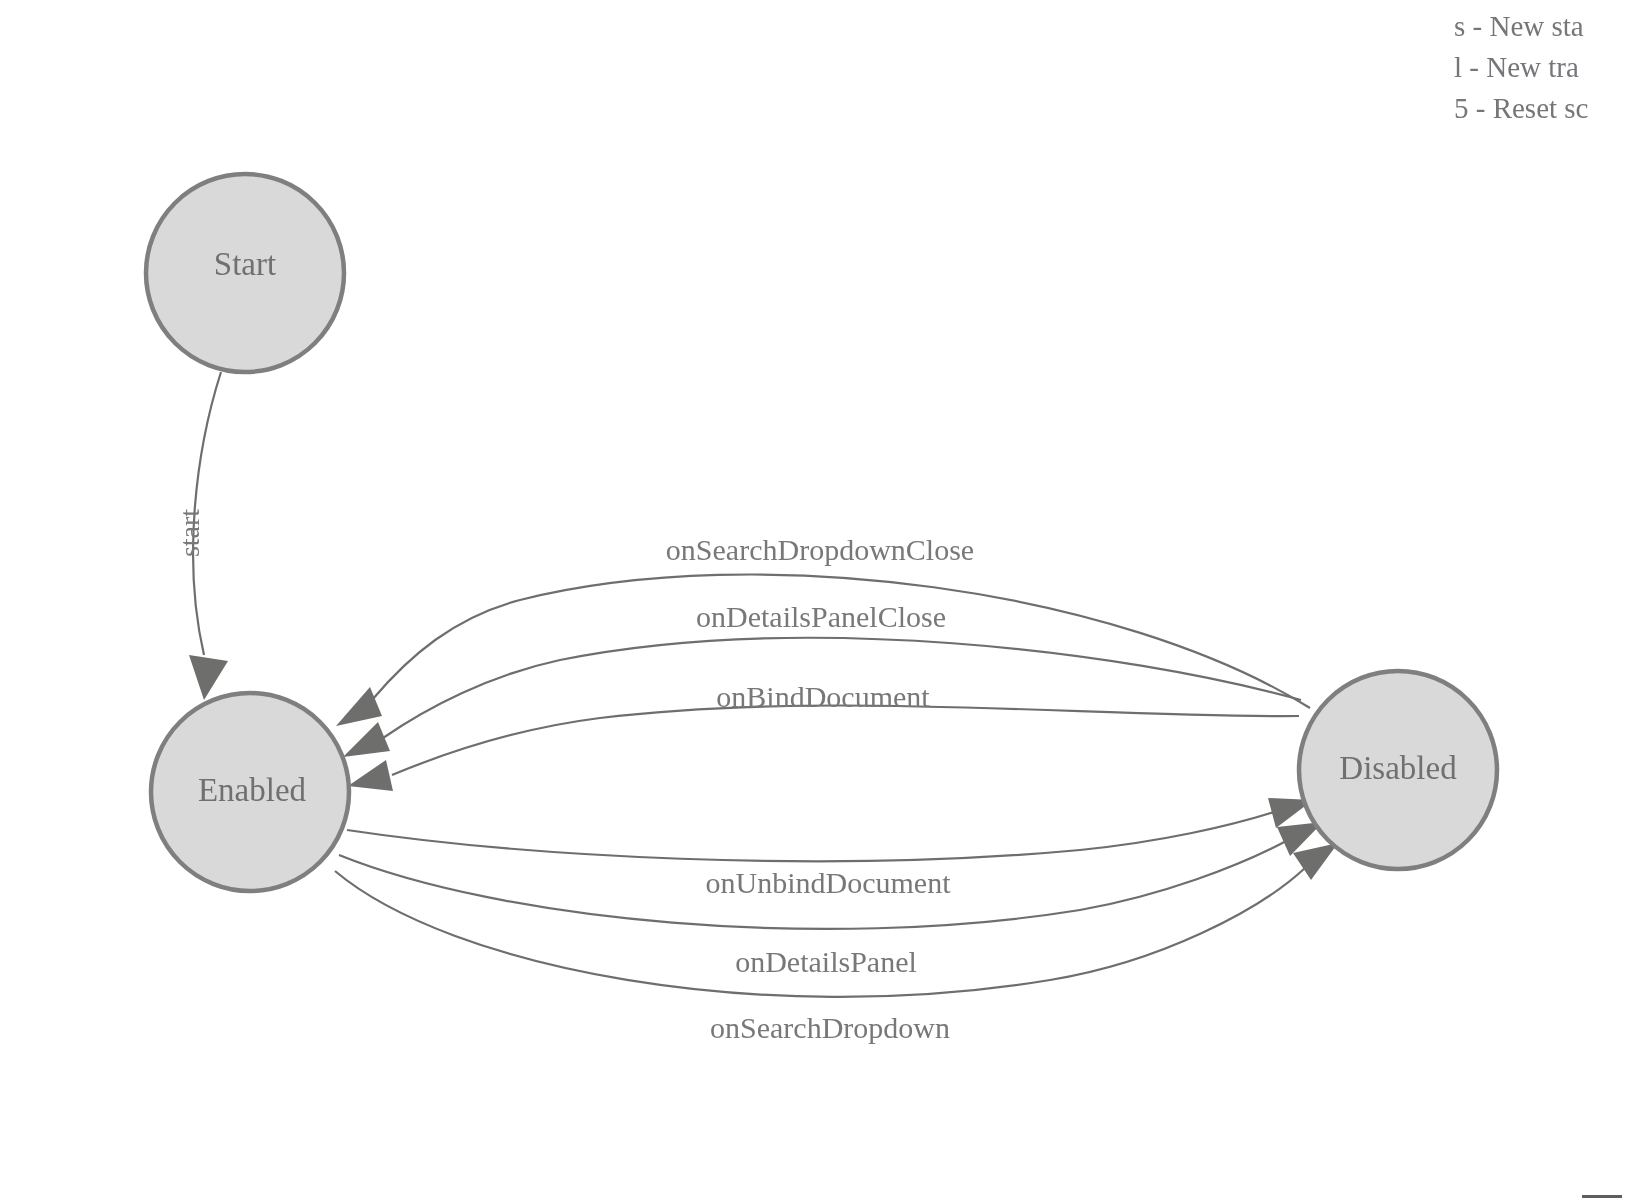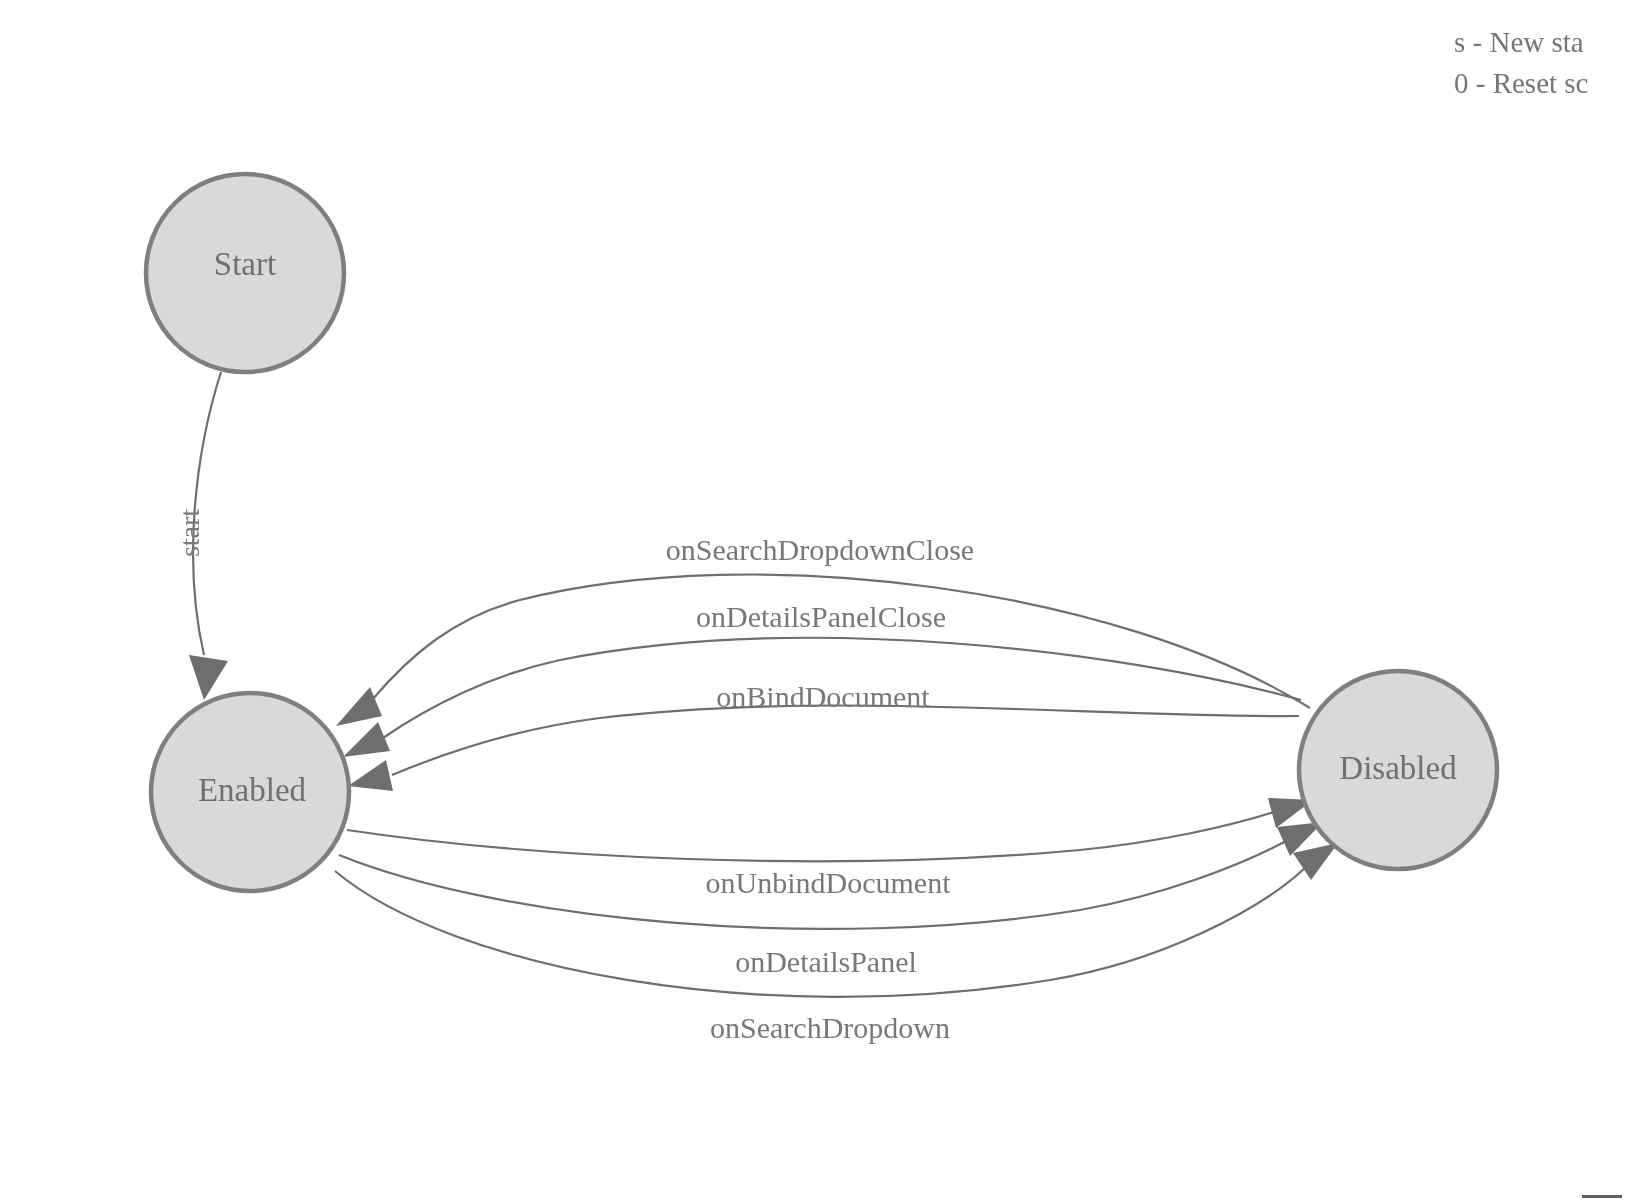--- a/index.html
+++ b/index.html
@@ -66,21 +66,21 @@
     fill: #78787a;
     font-family: "Liberation Serif", "DejaVu Serif", serif;
     font-size: 28px;
     text-anchor: middle;
     dominant-baseline: middle;
   }
 
   #legend-panel {
     position: absolute;
     right: 0;
-    top: 16px;
+    top: 0;
     width: 206px;
     padding-top: 6px;
     overflow: hidden;
     text-align: left;
   }
   .legend-line {
     font-family: "Liberation Serif", "DejaVu Serif", serif;
     font-size: 29px;
     line-height: 41px;
     color: #76767a;
@@ -160,18 +160,19 @@
 
     <g>
       <circle class="node-circle" cx="1398" cy="770" r="99"></circle>
       <text class="node-label" x="1398" y="771">Disabled</text>
     </g>
 
   </svg>
 
   <div id="legend-panel">
     <div class="legend-line">s - New sta</div>
-    <div class="legend-line">0 - Reset sc</div>
+    <div class="legend-line">l - New tra</div>
+    <div class="legend-line">5 - Reset sc</div>
   </div>
 
   <div id="corner-mark"></div>
 
 </div>
 
 </body></html>

